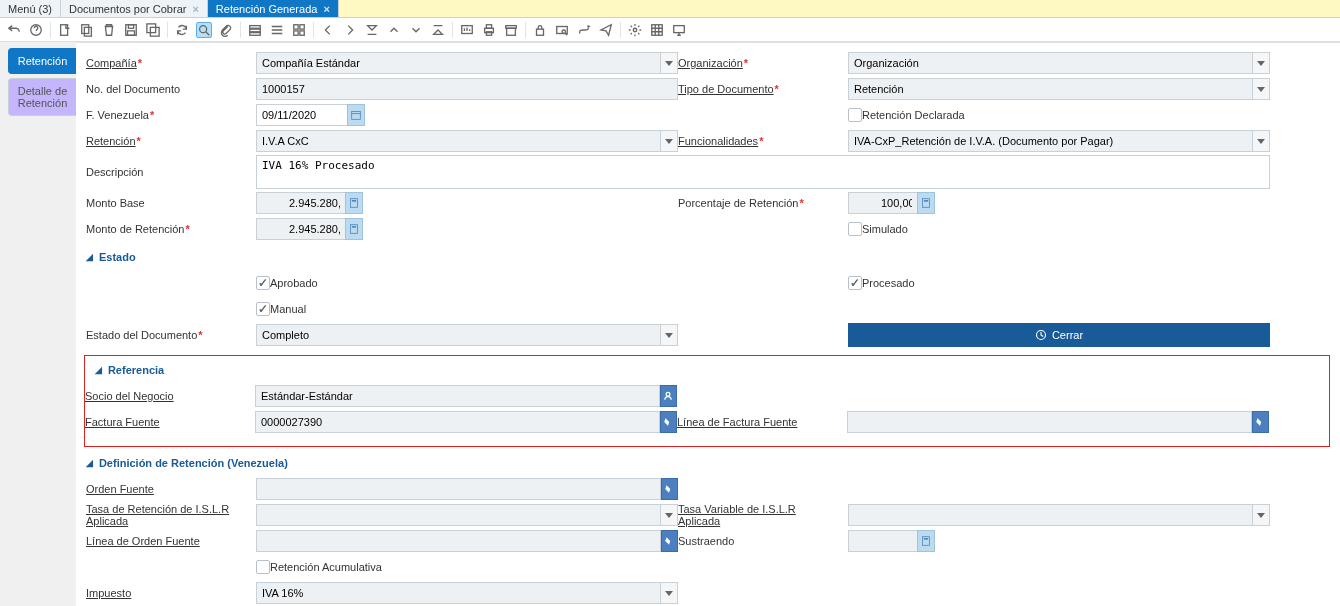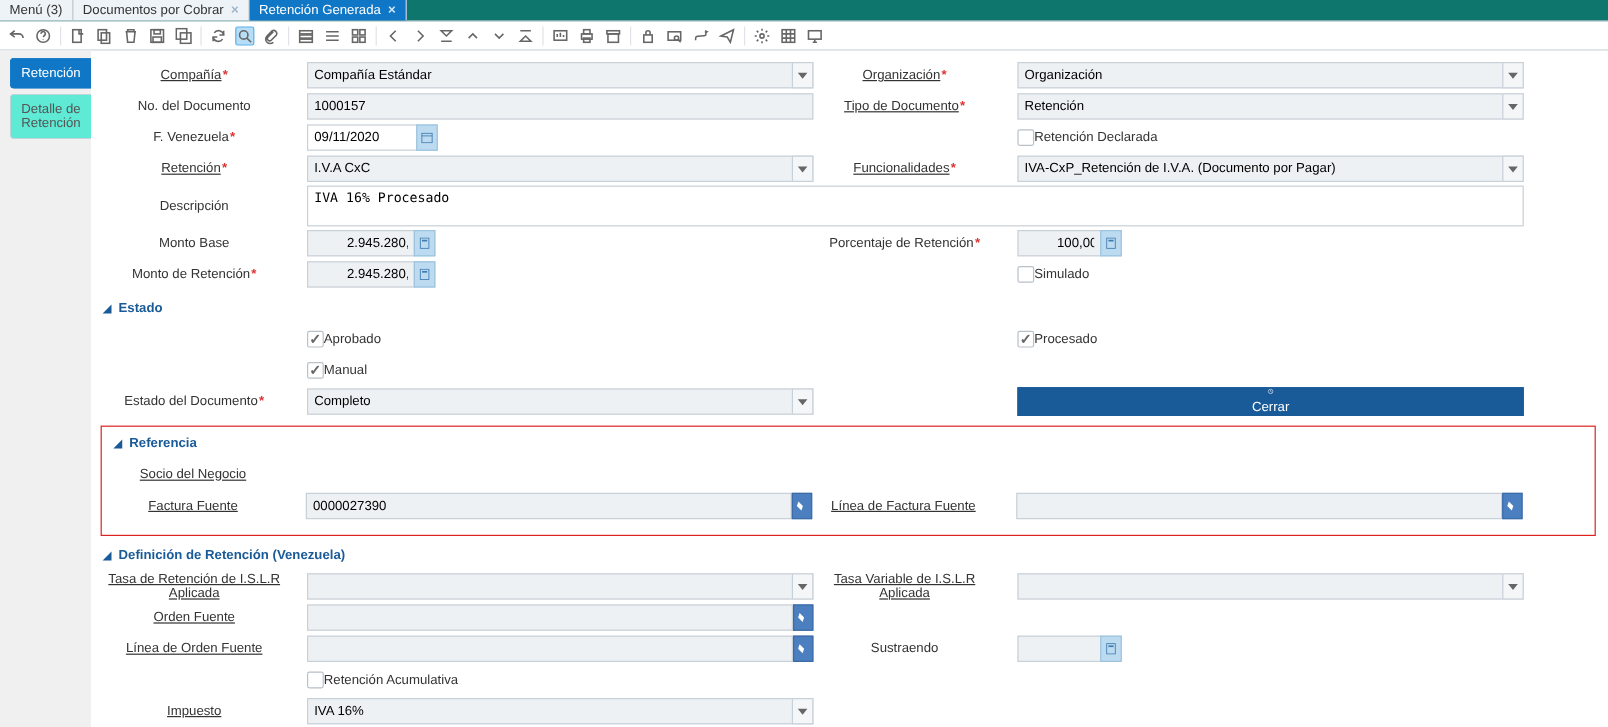--- a/index.html
+++ b/index.html
@@ -1,53 +1,53 @@
 <!DOCTYPE html>
 <html><head>
 <meta charset="utf-8">
 <style>
   * { box-sizing: border-box; }
   html, body { margin:0; padding:0; font-family: Arial, Helvetica, sans-serif; font-size:11px; color:#333; background:#f5f5f5; }
   .app { width:1340px; height:606px; background:#f0f0f0; position:relative; overflow:hidden; }
   
-  .toptabs { height:18px; background:#0f766e; display:flex; border-bottom:1px solid #c8d0d8; }
+  .toptabs { height:18px; background:#fef9c3; display:flex; border-bottom:1px solid #c8d0d8; }
   .toptab { padding:2px 8px; border-right:1px solid #c8d0d8; background:#eef3f8; display:flex; align-items:center; gap:6px; cursor:pointer; }
   .toptab.active { background:#0f77c6; color:#fff; }
   .toptab .x { color:#9eb7cc; font-weight:bold; }
   .toptab.active .x { color:#cfe6f7; }
   
   .toolbar { height:24px; background:#fff; border-bottom:1px solid #d8dee4; display:flex; align-items:center; padding:2px 6px; gap:6px; }
   .tb-ico { width:16px; height:16px; display:flex; align-items:center; justify-content:center; color:#555; cursor:pointer; }
   .tb-ico svg { width:14px; height:14px; stroke:#666; fill:none; stroke-width:1.5; }
   .tb-ico.active { background:#b8def7; border:1px solid #5bb0e6; border-radius:2px; }
   .tb-sep { width:1px; height:16px; background:#e0e4e8; }
   
   .body { display:flex; height:calc(100% - 42px); }
   .sidetabs { width:76px; display:flex; flex-direction:column; align-items:flex-end; padding-top:6px; }
-  .stab { width:68px; padding:6px 4px; text-align:center; border:1px solid #c8d0d8; border-right:none; border-radius:4px 0 0 4px; background:#5eead4; margin-bottom:4px; cursor:pointer; font-size:11px; color:#555; }
+  .stab { width:68px; padding:6px 4px; text-align:center; border:1px solid #c8d0d8; border-right:none; border-radius:4px 0 0 4px; background:#c4b5fd; margin-bottom:4px; cursor:pointer; font-size:11px; color:#555; }
   .stab.active { background:#0f77c6; color:#fff; border-color:#0f77c6; }
   .content { flex:1; background:#fff; overflow-y:scroll; border-top:1px solid #e0e4e8; position:relative; }
   .content-inner { padding:8px 70px 20px 10px; }
   
   .row { display:flex; align-items:center; min-height:24px; margin-bottom:2px; }
   .col { flex:1; display:flex; align-items:center; }
-  .lbl { width:170px; text-align:center; padding-right:18px; color:#333; }
+  .lbl { width:170px; text-align:left; padding-right:18px; color:#333; }
   .lbl u { text-decoration:underline; }
   .req { color:#d33; font-weight:bold; margin-left:1px; }
   .fld { flex:1; display:flex; align-items:center; gap:0; }
   .input, .select, .textarea { width:100%; border:1px solid #c8d0d8; background:#fff; padding:3px 5px; font-size:11px; height:22px; }
   .input.ro { background:#eef1f3; }
   .textarea { height:34px; resize:none; }
   .selectwrap { position:relative; width:100%; }
   .selectwrap .dd { position:absolute; right:0; top:0; width:18px; height:22px; border:1px solid #c8d0d8; background:#f4f6f8; display:flex; align-items:center; justify-content:center; cursor:pointer; }
   .numwrap { display:flex; }
   .numwrap .input { width:90px; text-align:center;padding-left:32px; }
   .ibtn { width:18px; height:22px; display:flex; align-items:center; justify-content:center; border:1px solid #9cc4de; background:#bcdaf0; margin-left:-1px; }
   .btn-blue { width:18px; height:22px; display:flex; align-items:center; justify-content:center; background:#4b7fbf; color:#fff; border:1px solid #3c6ca8; }
-  .btn-blue-lg { background:#195a98; color:#fff; border:1px solid #195a98; width:100%; height:24px; display:flex; align-items:center; justify-content:center; gap:5px; cursor:pointer;flex-direction:column; }
+  .btn-blue-lg { background:#195a98; color:#fff; border:1px solid #195a98; width:100%; height:24px; display:flex; align-items:center; justify-content:center; gap:5px; cursor:pointer; }
   .chk { display:flex; align-items:center; gap:0; }
   .chk .box { width:14px; height:14px; border:1px solid #b8c0c8; background:#fff; border-radius:2px; display:flex; align-items:center; justify-content:center; }
   .chk .box.checked::after { content:"✓"; color:#666; font-size:12px; line-height:1; font-weight:bold; }
   
   .section { margin-top:10px; }
   .sec-hd { display:flex; align-items:center; gap:6px; color:#195a98; font-weight:bold; margin:6px 0 8px 0; cursor:pointer; }
   .sec-hd .tri { color:#195a98; font-size:9px; }
   
   .referencia-box { border:1.5px solid #d22; padding:8px 0 10px 0; margin:-2px -60px 0 -2px; }
   .sec-hd.ref { margin:0 0 8px 10px; }
@@ -489,20 +489,29 @@
         <div class="section">
           <div class="referencia-box">
             <div class="sec-hd ref">
               <span class="tri">◢</span>
                 <span>Referencia</span>
             </div>
             <div style="padding-right:60px">
             <div class="row">
               <div class="col">
                 <div class="lbl"><u>Socio del Negocio</u></div>
+                <div class="fld">
+                  <input class="input ro" readonly="" value="Estándar-Estándar" style="">
+                  <div class="btn-blue">
+                    <svg width="10" height="10" viewBox="0 0 16 16" fill="none" stroke="#fff" stroke-width="2">
+                          <circle cx="8" cy="5" r="3"></circle>
+                          <path d="M3 14c0-3 2-5 5-5s5 2 5 5"></path>
+                        </svg>
+                  </div>
+                </div>
               </div>
               <div class="col"></div>
             </div>
             <div class="row">
               <div class="col">
                 <div class="lbl"><u>Factura Fuente</u></div>
                 <div class="fld">
                   <input class="input ro" readonly="" value="0000027390" style="">
                   <div class="btn-blue">
                     <svg width="10" height="10" viewBox="0 0 16 16" fill="#fff">
@@ -527,20 +536,34 @@
           </div>
         </div>
 
         <div class="section">
           <div class="sec-hd">
             <span class="tri">◢</span>
               <span>Definición de Retención (Venezuela)</span>
           </div>
           <div class="row">
             <div class="col">
+              <div class="lbl"><u>Orden Fuente</u></div>
+              <div class="fld">
+                <input class="input ro" readonly="" value="" style="">
+                <div class="btn-blue">
+                  <svg width="10" height="10" viewBox="0 0 16 16" fill="#fff">
+                      <path d="M4 2 2 8l6 6 2-6z"></path>
+                    </svg>
+                </div>
+              </div>
+            </div>
+            <div class="col"></div>
+          </div>
+          <div class="row">
+            <div class="col">
               <div class="lbl"><u>Tasa de Retención de I.S.L.R Aplicada</u></div>
               <div class="fld">
                   <div class="selectwrap">
                 <input class="input ro" readonly="" value="" style="">
                 <div class="dd">
                       <span class="caret"></span>
                     </div>
               </div>
                 </div>
             </div>
@@ -548,34 +571,20 @@
               <div class="lbl"><u>Tasa Variable de I.S.L.R Aplicada</u></div>
               <div class="fld">
                   <div class="selectwrap">
                 <input class="input ro" readonly="" value="" style="">
                 <div class="dd">
                       <span class="caret"></span>
                     </div>
               </div>
                 </div>
             </div>
-          </div>
-          <div class="row">
-            <div class="col">
-              <div class="lbl"><u>Orden Fuente</u></div>
-              <div class="fld">
-                <input class="input ro" readonly="" value="" style="">
-                <div class="btn-blue">
-                  <svg width="10" height="10" viewBox="0 0 16 16" fill="#fff">
-                      <path d="M4 2 2 8l6 6 2-6z"></path>
-                    </svg>
-                </div>
-              </div>
-            </div>
-            <div class="col"></div>
           </div>
           <div class="row">
             <div class="col">
               <div class="lbl"><u>Línea de Orden Fuente</u></div>
               <div class="fld">
                 <input class="input ro" readonly="" style="">
                 <div class="btn-blue">
                   <svg width="10" height="10" viewBox="0 0 16 16" fill="#fff">
                       <path d="M4 2 2 8l6 6 2-6z"></path>
                     </svg>

